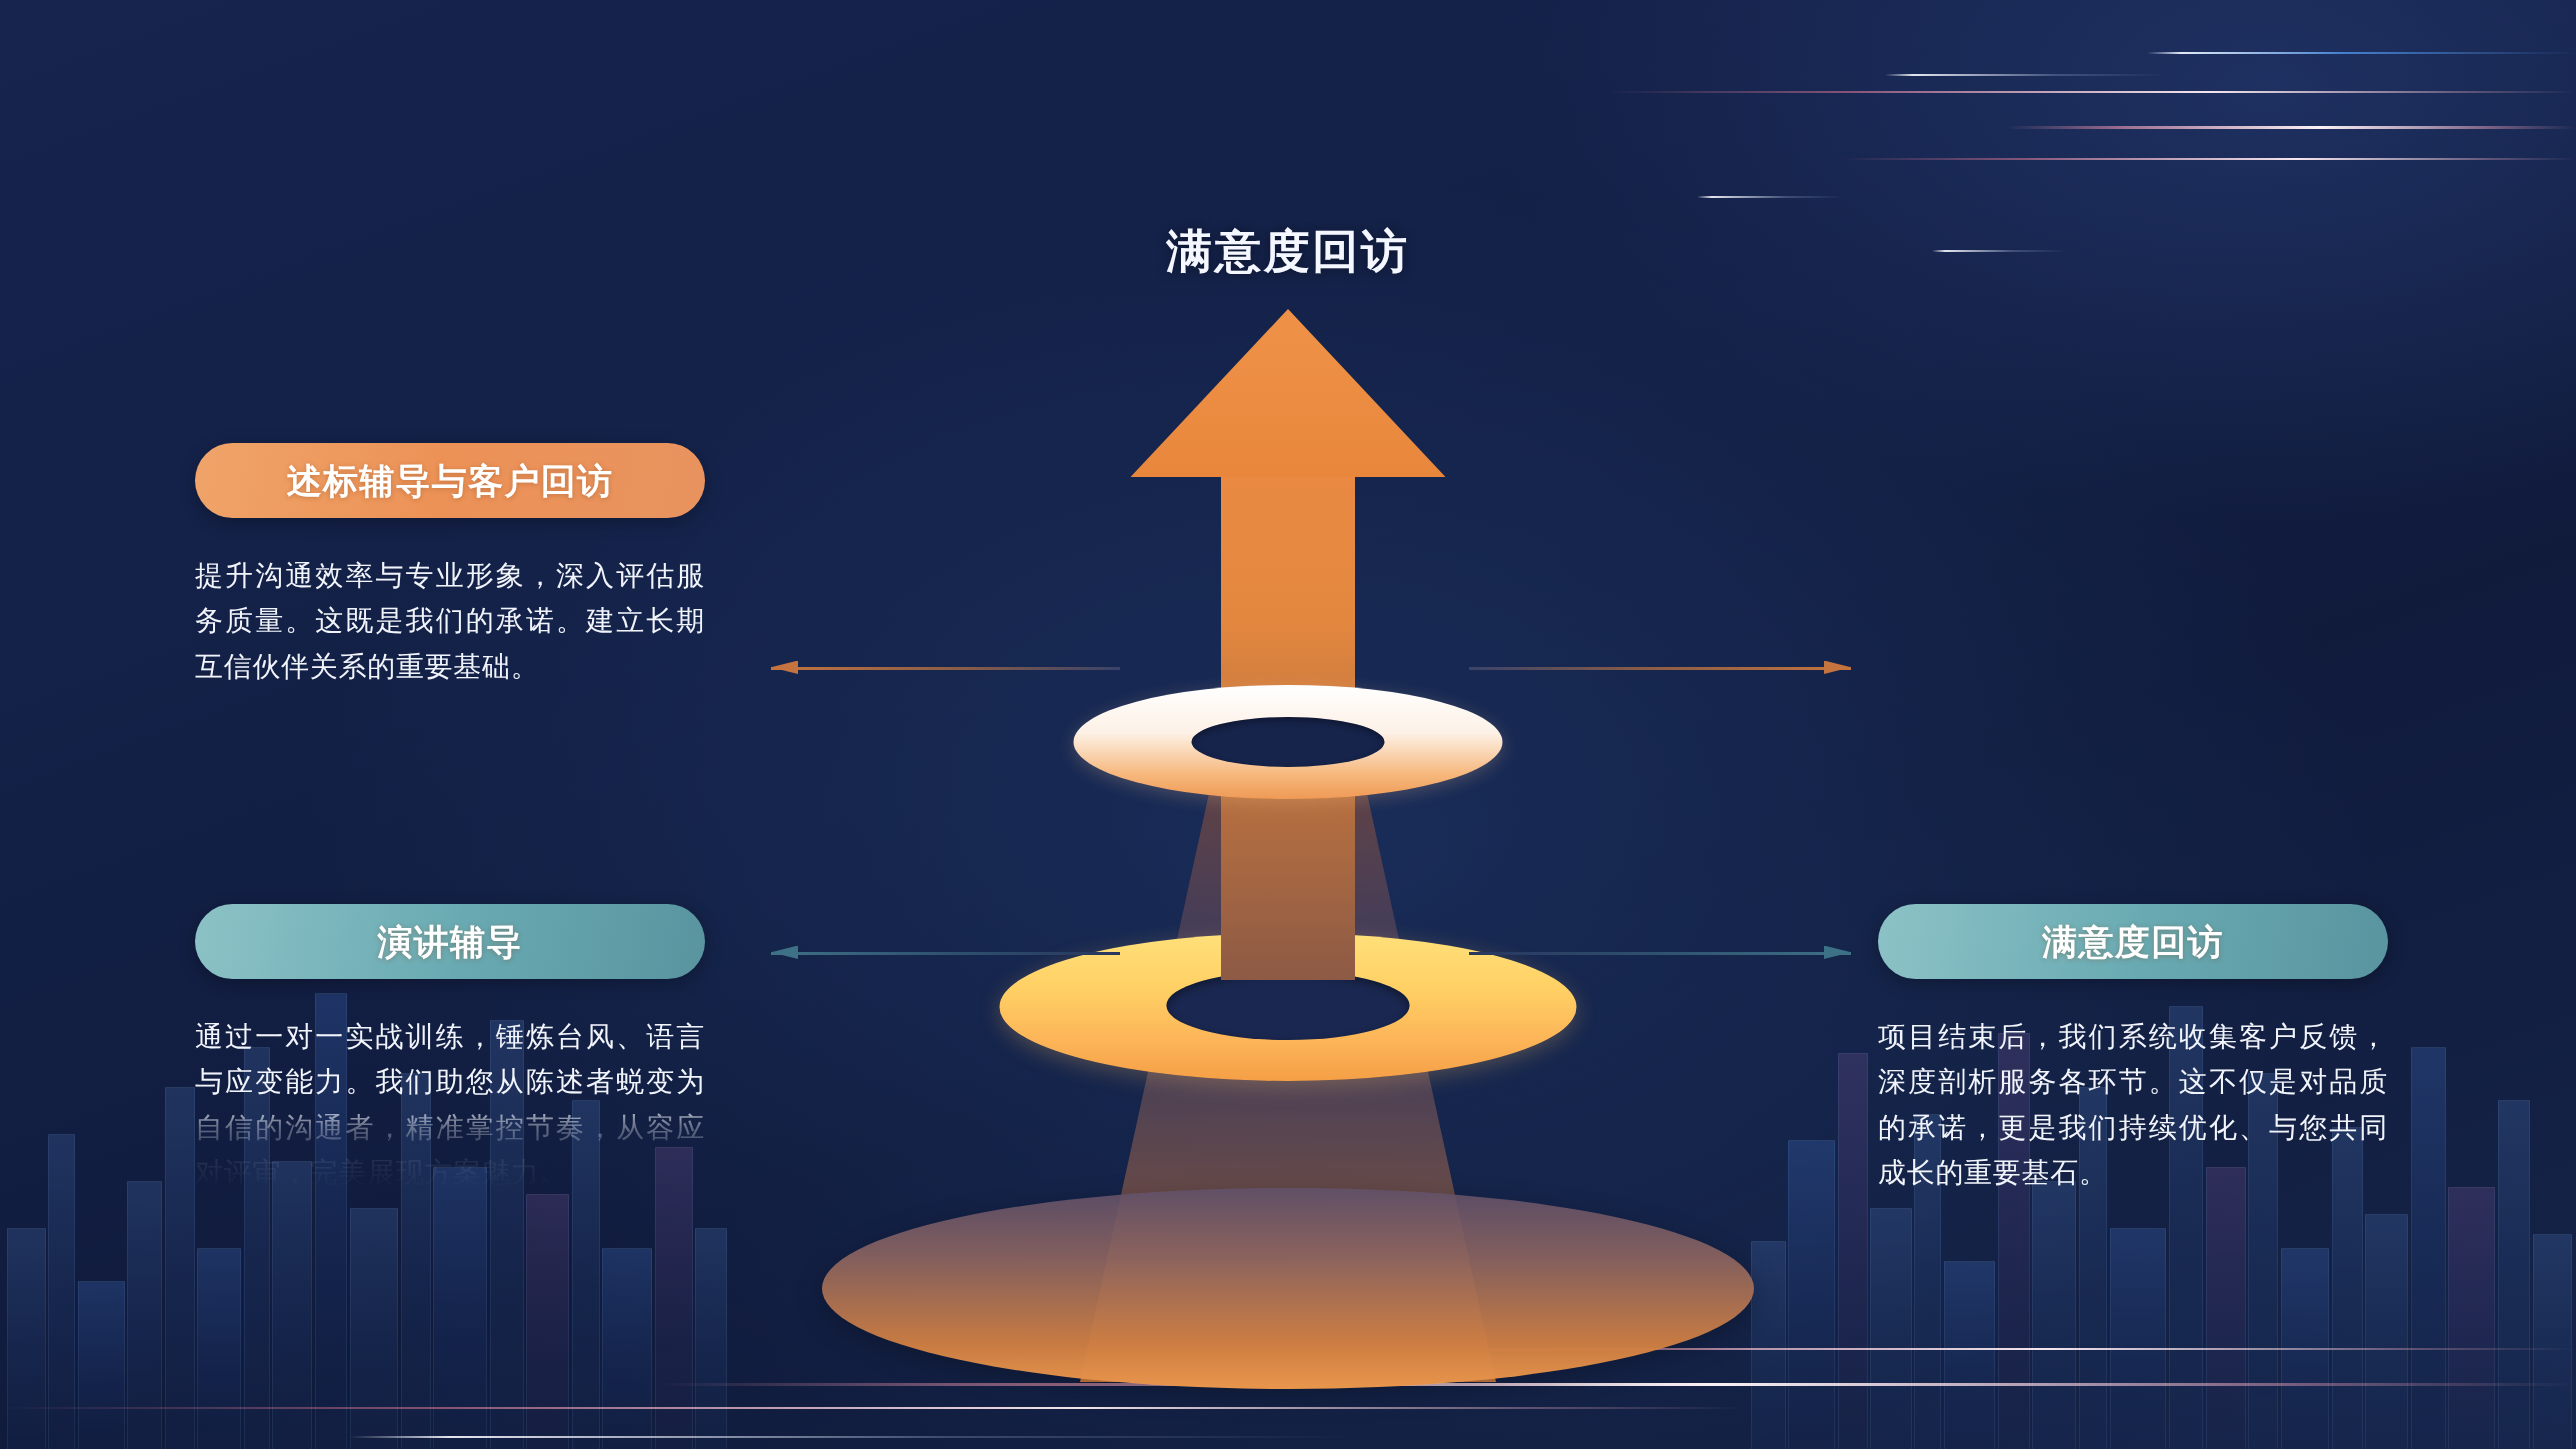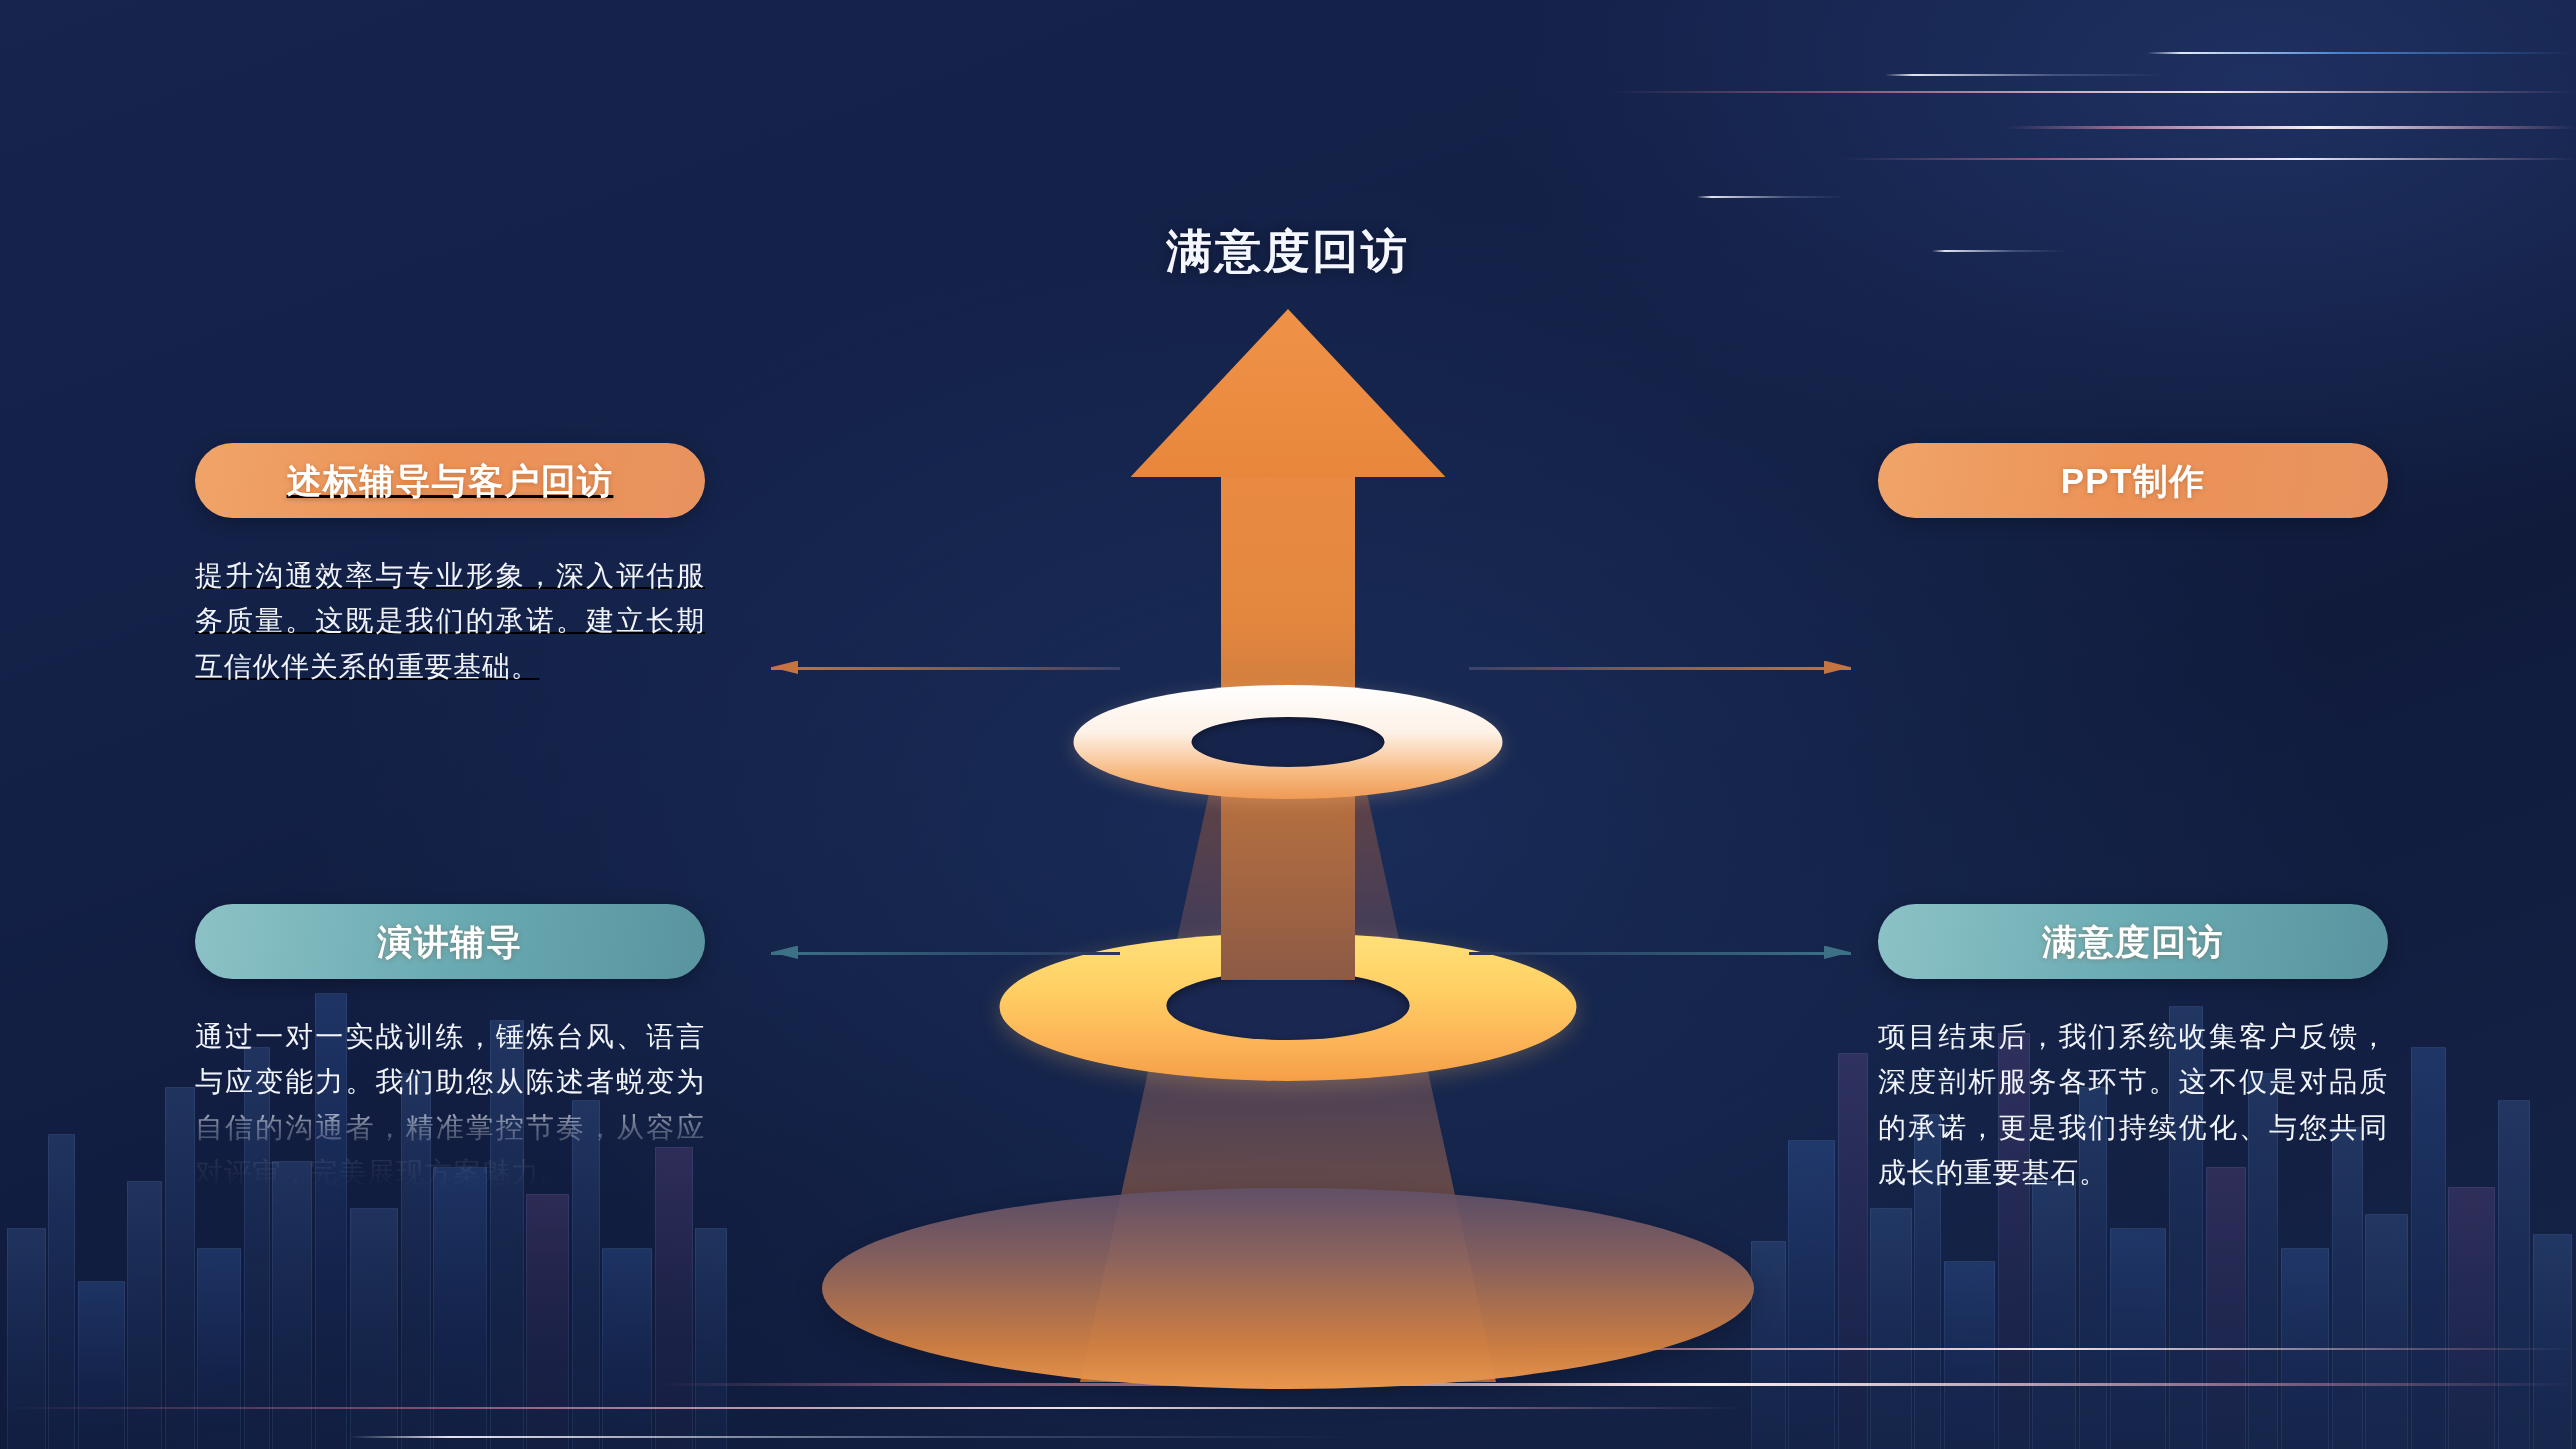--- a/index.html
+++ b/index.html
@@ -257,27 +257,26 @@
   </div>
   <div class="conn teal left" style="left:771px; top:951px; width:349px;">
     <div class="line"></div>
     <div class="tip"></div>
   </div>
   <div class="conn teal right" style="left:1469px; top:951px; width:382px;">
     <div class="line"></div>
     <div class="tip"></div>
   </div>
 
-  <div class="panel left" style="top:443px;text-decoration:underline;">
+  <div class="panel left" style="top:443px;">
     <button class="pill orange">述标辅导与客户回访</button>
     <div class="body-text">提升沟通效率与专业形象，深入评估服务质量。这既是我们的承诺。建立长期互信伙伴关系的重要基础。</div>
   </div>
 
   <div class="panel right" style="top:443px;">
-    <button class="pill orange">PPT制作</button>
   </div>
 
   <div class="panel right" style="top:904px;">
     <button class="pill teal">满意度回访</button>
     <div class="body-text">项目结束后，我们系统收集客户反馈，深度剖析服务各环节。这不仅是对品质的承诺，更是我们持续优化、与您共同成长的重要基石。</div>
   </div>
 
   <div class="panel left" style="top:904px;">
     <button class="pill teal">演讲辅导</button>
     <div class="body-text fade">通过一对一实战训练，锤炼台风、语言与应变能力。我们助您从陈述者蜕变为自信的沟通者，精准掌控节奏，从容应对评审，完美展现方案魅力。</div>

